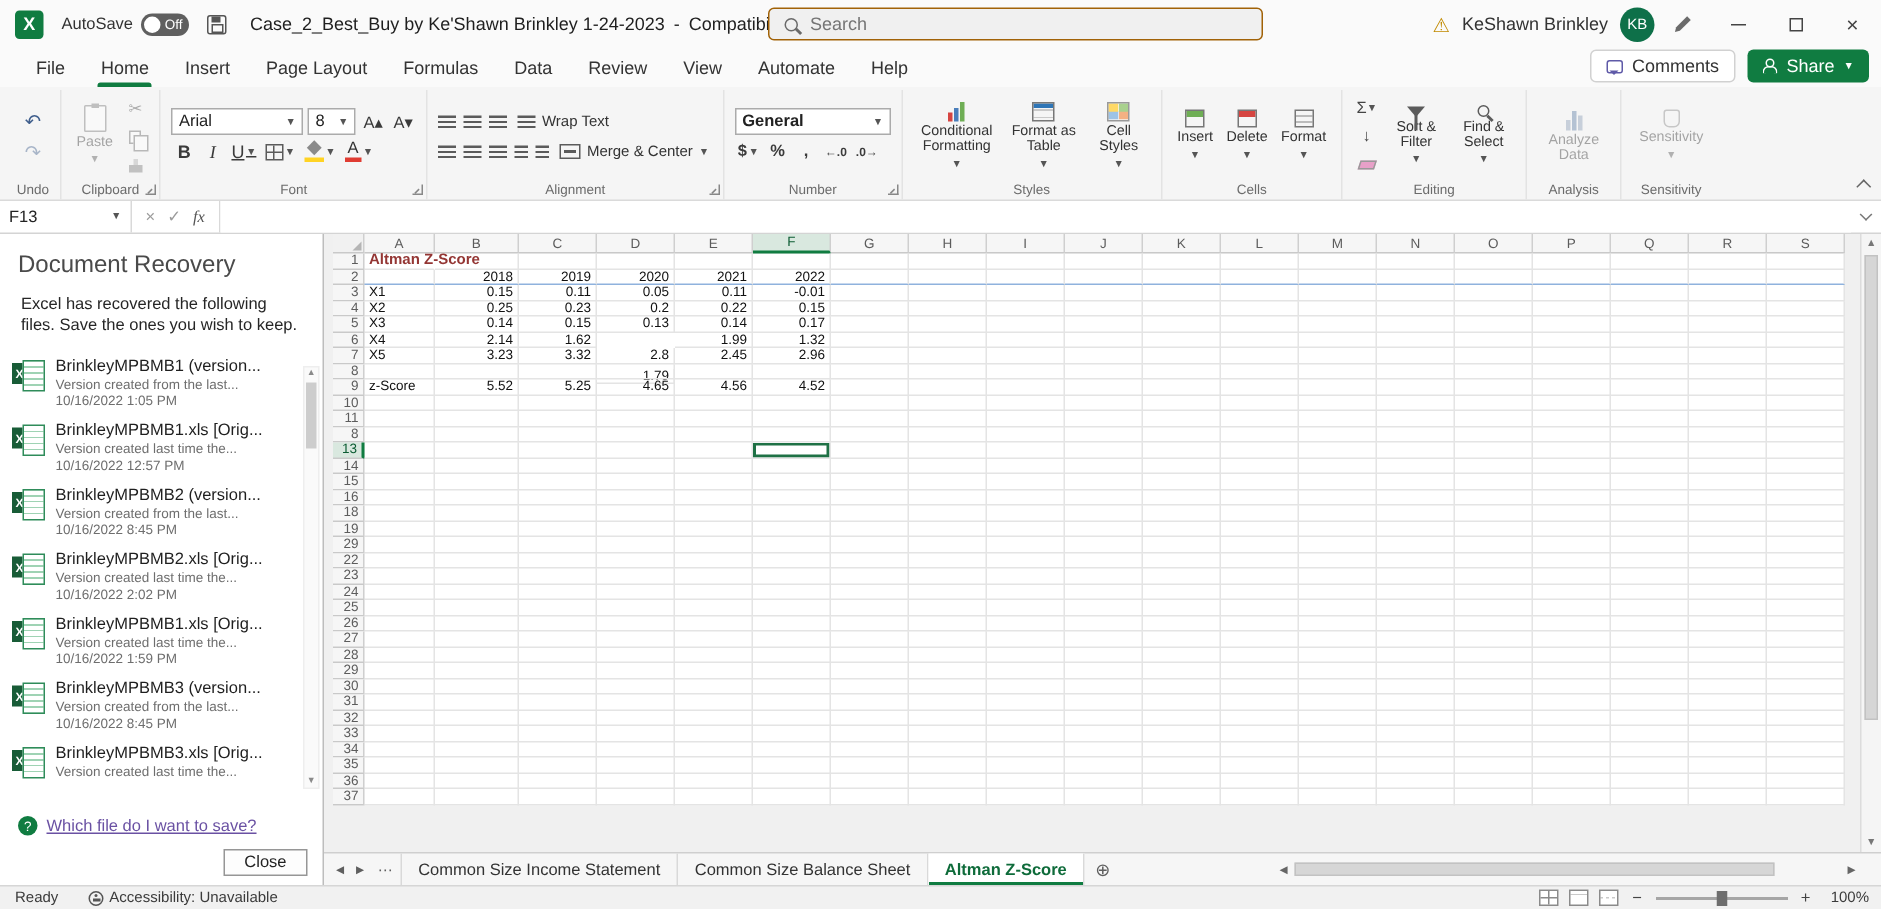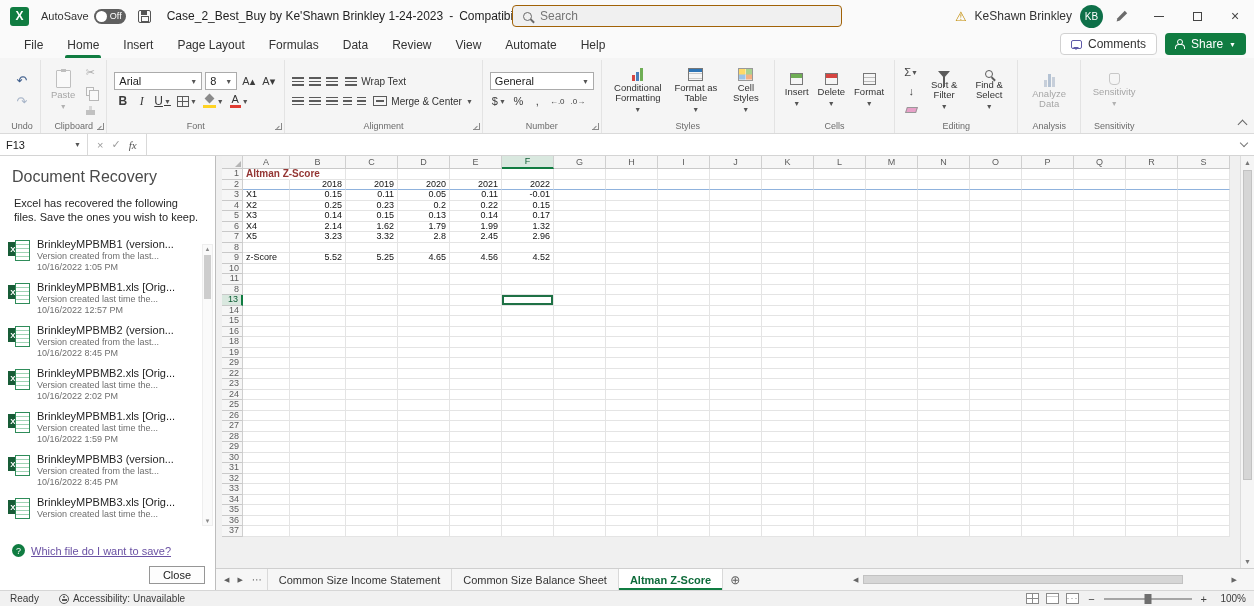--- a/index.html
+++ b/index.html
@@ -361,21 +361,21 @@
           <span class="minilabel">Merge &amp; Center</span>
           <span class="chev">▼</span>
         </div>
       </div>
     </div>
     <div class="rg-label">Alignment</div>
     <span class="launcher"></span>
   </div>
 
   <div class="rgroup">
-    <div class="rg-body col" style="align-items:flex-start;">
+    <div class="rg-body col" style="align-items:flex-start;font-weight:bold;">
       <div class="combo" style="width:104px;">
         <span>General</span>
         <span class="chev">▼</span>
       </div>
       <div style="display:flex; gap:2px; align-items:center;">
         <div class="fbtn">
             <span>$</span>
             <span class="chev">▼</span>
           </div>
         <div class="fbtn">%</div>
@@ -714,21 +714,21 @@
               <div class="cell" style="width: 52px;"></div>
               <div class="cell" style="width: 52px;"></div>
               <div class="cell" style="width: 52px;"></div>
               <div class="cell" style="width: 52px;"></div>
             </div>
             <div class="grow">
               <div class="gc rh" style="width: 21px;">6</div>
               <div class="cell" style="width: 47px;">X4</div>
               <div class="cell num" style="width: 56px;">2.14</div>
               <div class="cell num" style="width: 52px;">1.62</div>
-              <div class="cell num" style="width: 52px;">1.79</div>
+              <div class="cell num" style="width: 52px; margin-top: 24px;">1.79</div>
               <div class="cell num" style="width: 52px;">1.99</div>
               <div class="cell num" style="width: 52px;">1.32</div>
               <div class="cell" style="width: 52px;"></div>
               <div class="cell" style="width: 52px;"></div>
               <div class="cell" style="width: 52px;"></div>
               <div class="cell" style="width: 52px;"></div>
               <div class="cell" style="width: 52px;"></div>
               <div class="cell" style="width: 52px;"></div>
               <div class="cell" style="width: 52px;"></div>
               <div class="cell" style="width: 52px;"></div>

